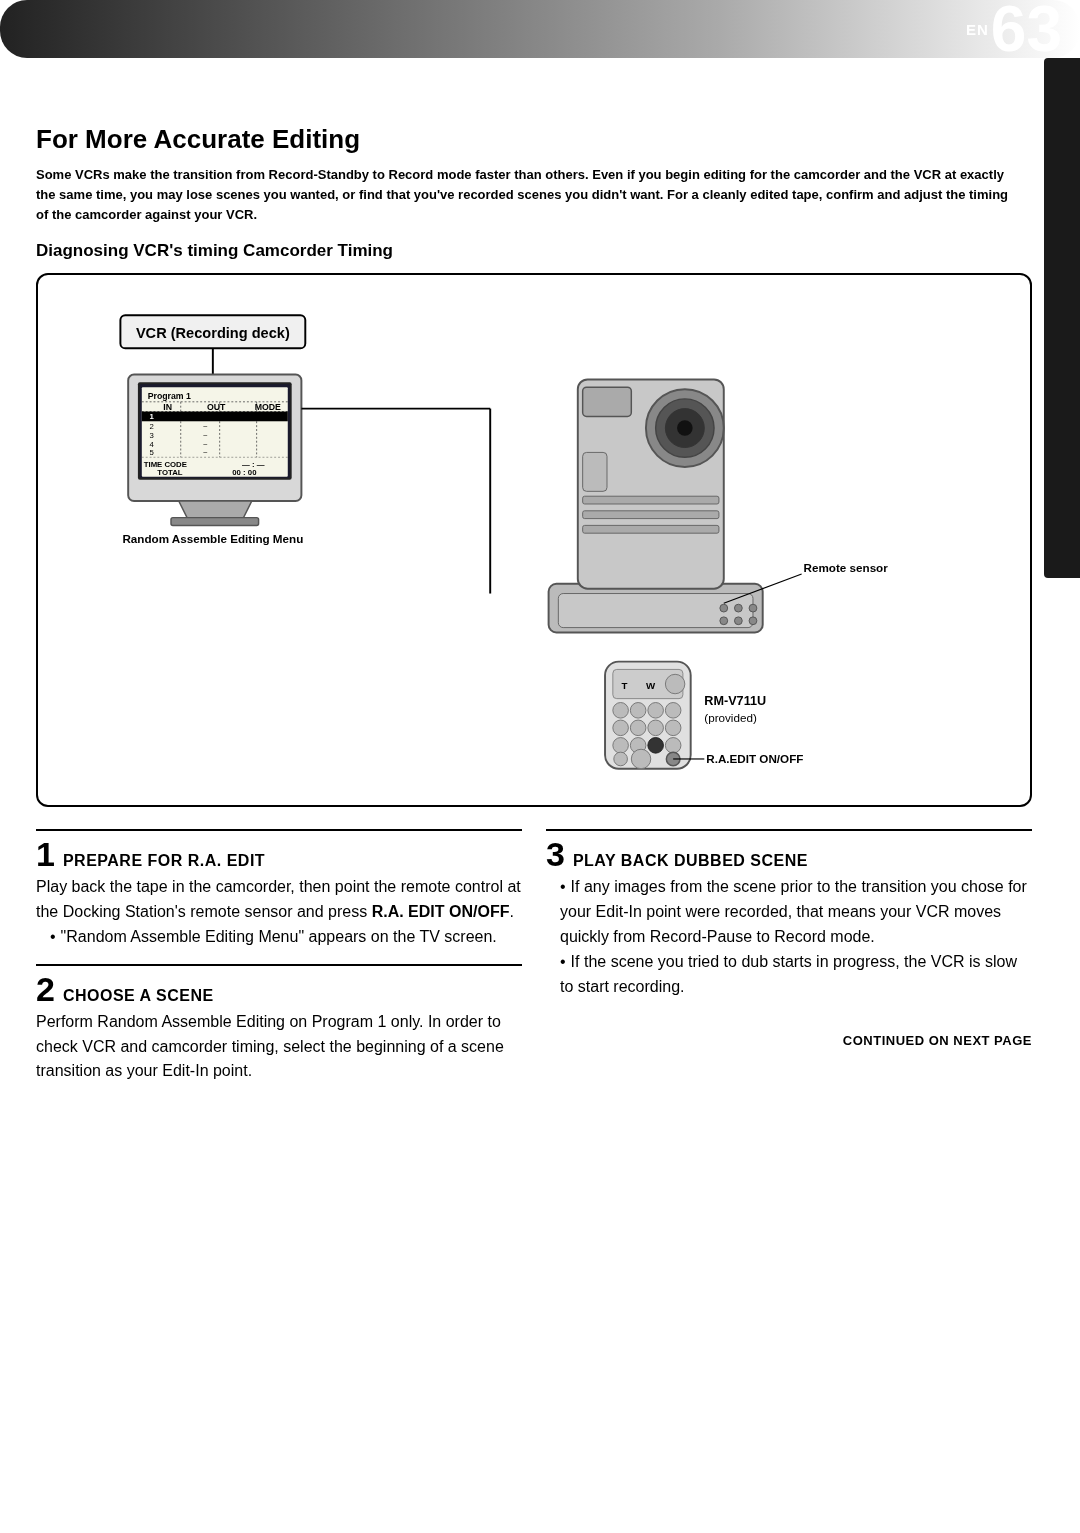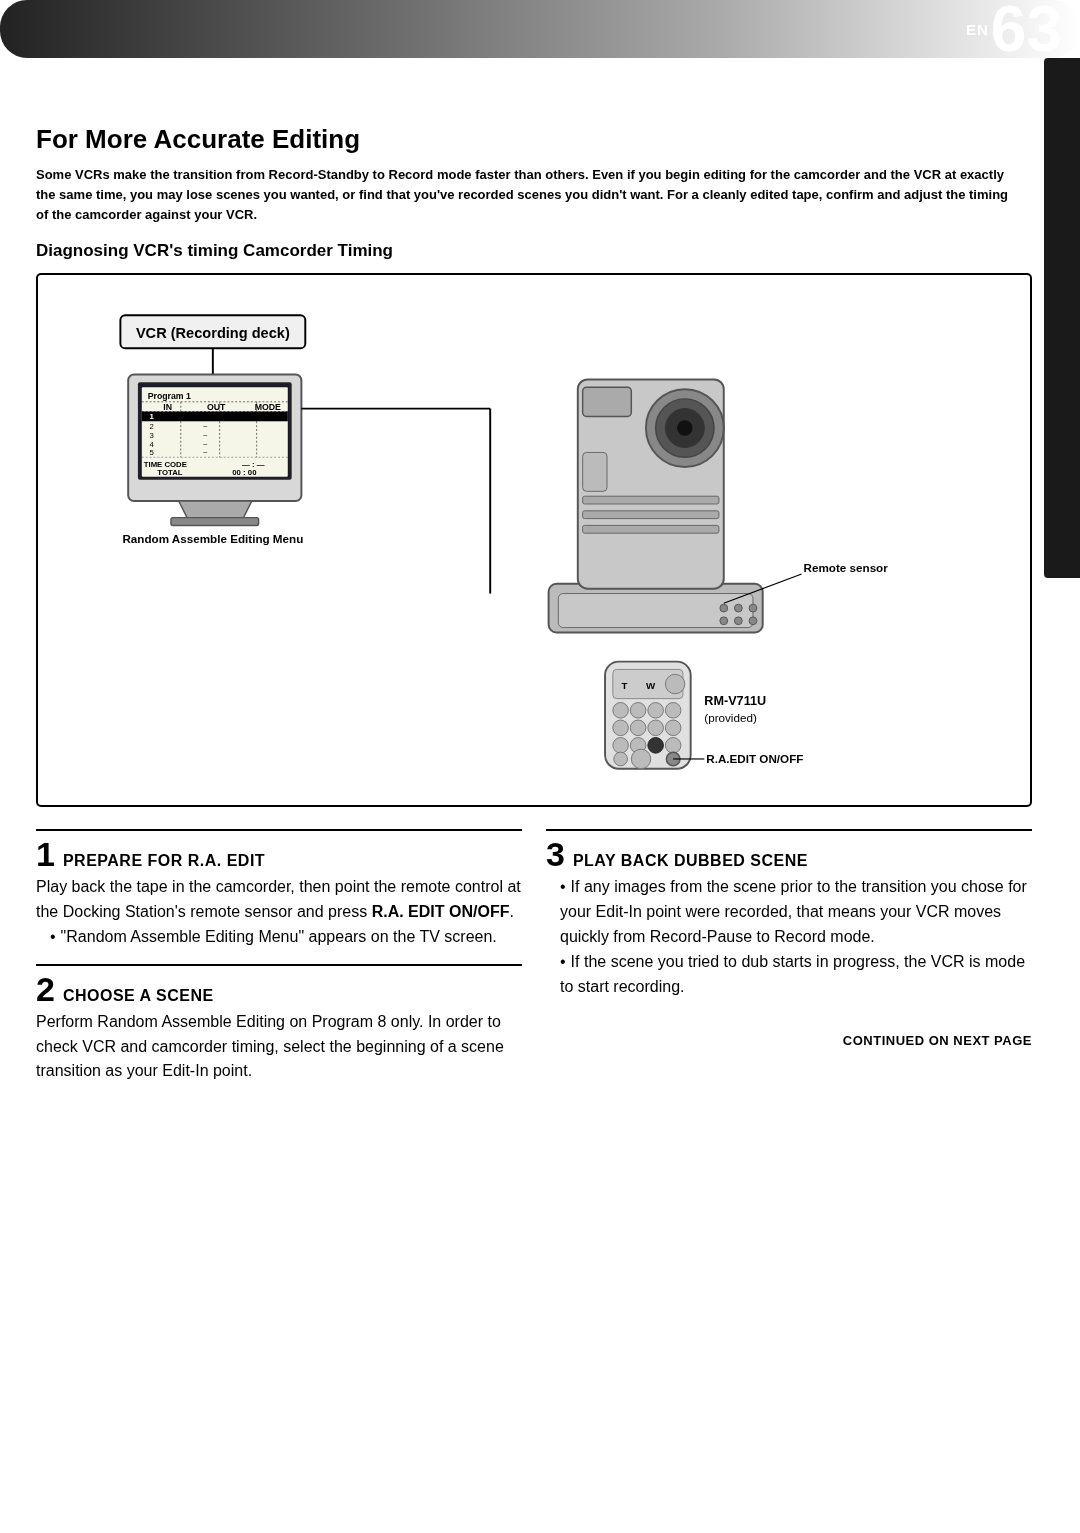--- a/index.html
+++ b/index.html
@@ -69,21 +69,21 @@
 
     .section-heading {
       font-size: 17px;
       font-weight: bold;
       margin-bottom: 12px;
     }
 
     
     .diagram-box {
       border: 2px solid #000;
-      border-radius: 5px;
+      border-radius: 12px;
       padding: 20px 24px 16px 24px;
       margin-bottom: 22px;
       position: relative;
       background: #fff;
       min-height: 520px;
     }
 
     
     .steps-section {
       display: grid;
@@ -304,37 +304,37 @@
           </ul>
         </div>
       </div>
 
       <div class="step-block" style="margin-top:10px;">
         <div class="step-header">
           <span class="step-number">2</span>
           <span class="step-title">CHOOSE A SCENE</span>
         </div>
         <div class="step-body">
-          <p>Perform Random Assemble Editing on Program 8 only. In order to check VCR and camcorder timing, select the beginning of a scene transition as your Edit-In point.</p>
+          <p>Perform Random Assemble Editing on Program 1 only. In order to check VCR and camcorder timing, select the beginning of a scene transition as your Edit-In point.</p>
         </div>
       </div>
 
     </div>
 
     <div class="step-right">
 
       <div class="step-block">
         <div class="step-header">
           <span class="step-number">3</span>
           <span class="step-title">PLAY BACK DUBBED SCENE</span>
         </div>
         <div class="step-body">
           <ul>
             <li>If any images from the scene prior to the transition you chose for your Edit-In point were recorded, that means your VCR moves quickly from Record-Pause to Record mode.</li>
-            <li>If the scene you tried to dub starts in progress, the VCR is mode to start recording.</li>
+            <li>If the scene you tried to dub starts in progress, the VCR is slow to start recording.</li>
           </ul>
         </div>
       </div>
 
       <p class="continued" style="margin-top:30px;">CONTINUED ON NEXT PAGE</p>
 
     </div>
 
   </div>
 

